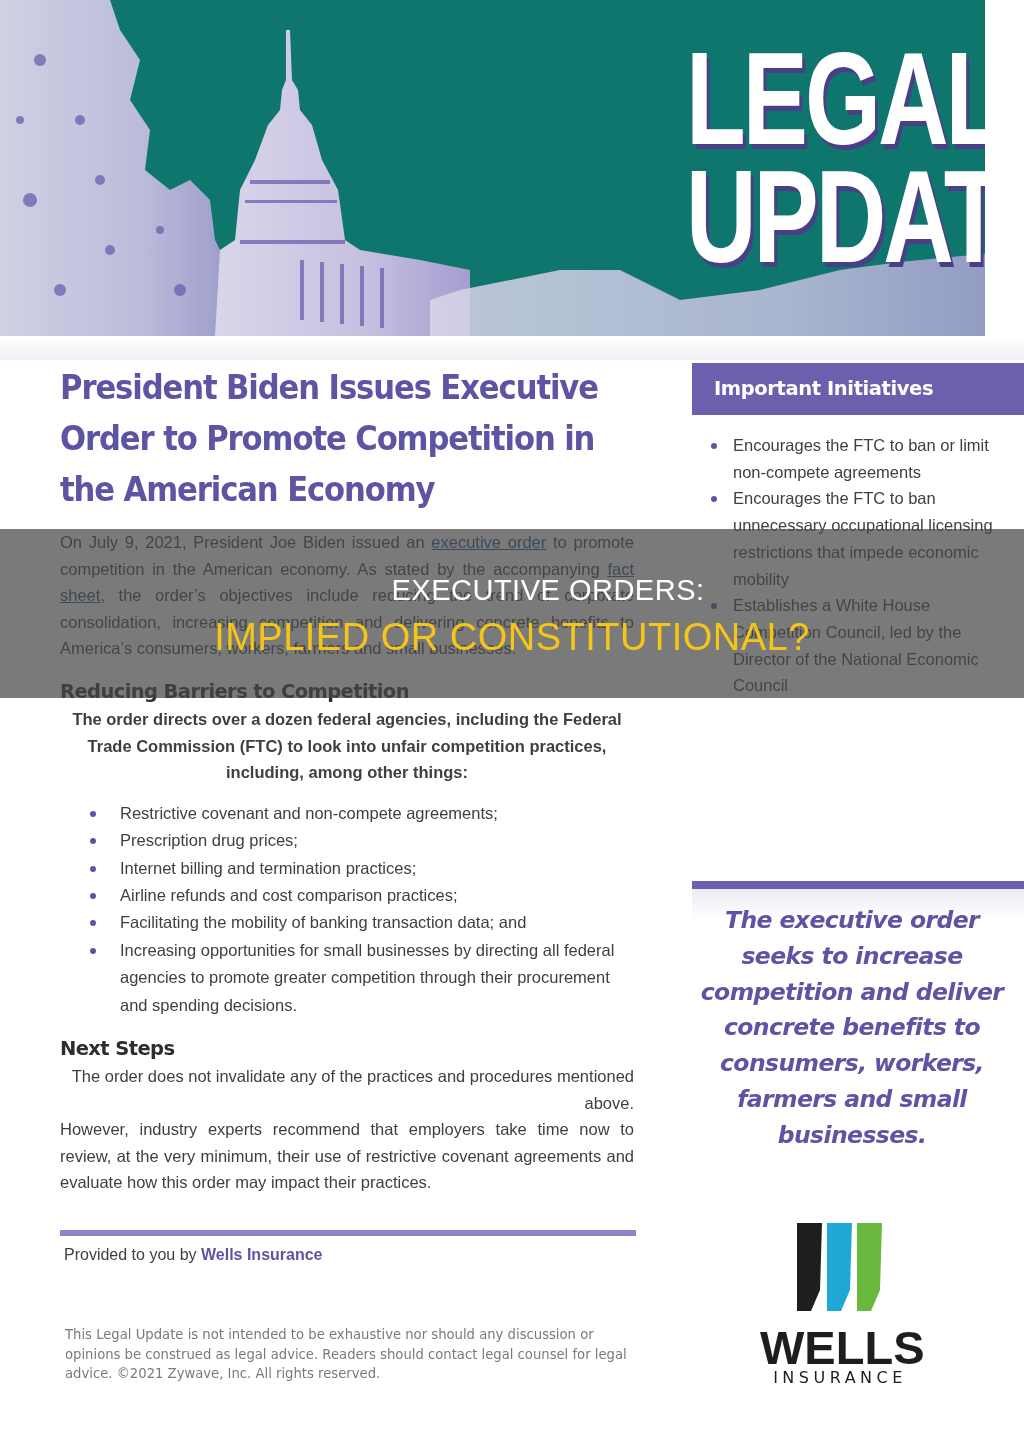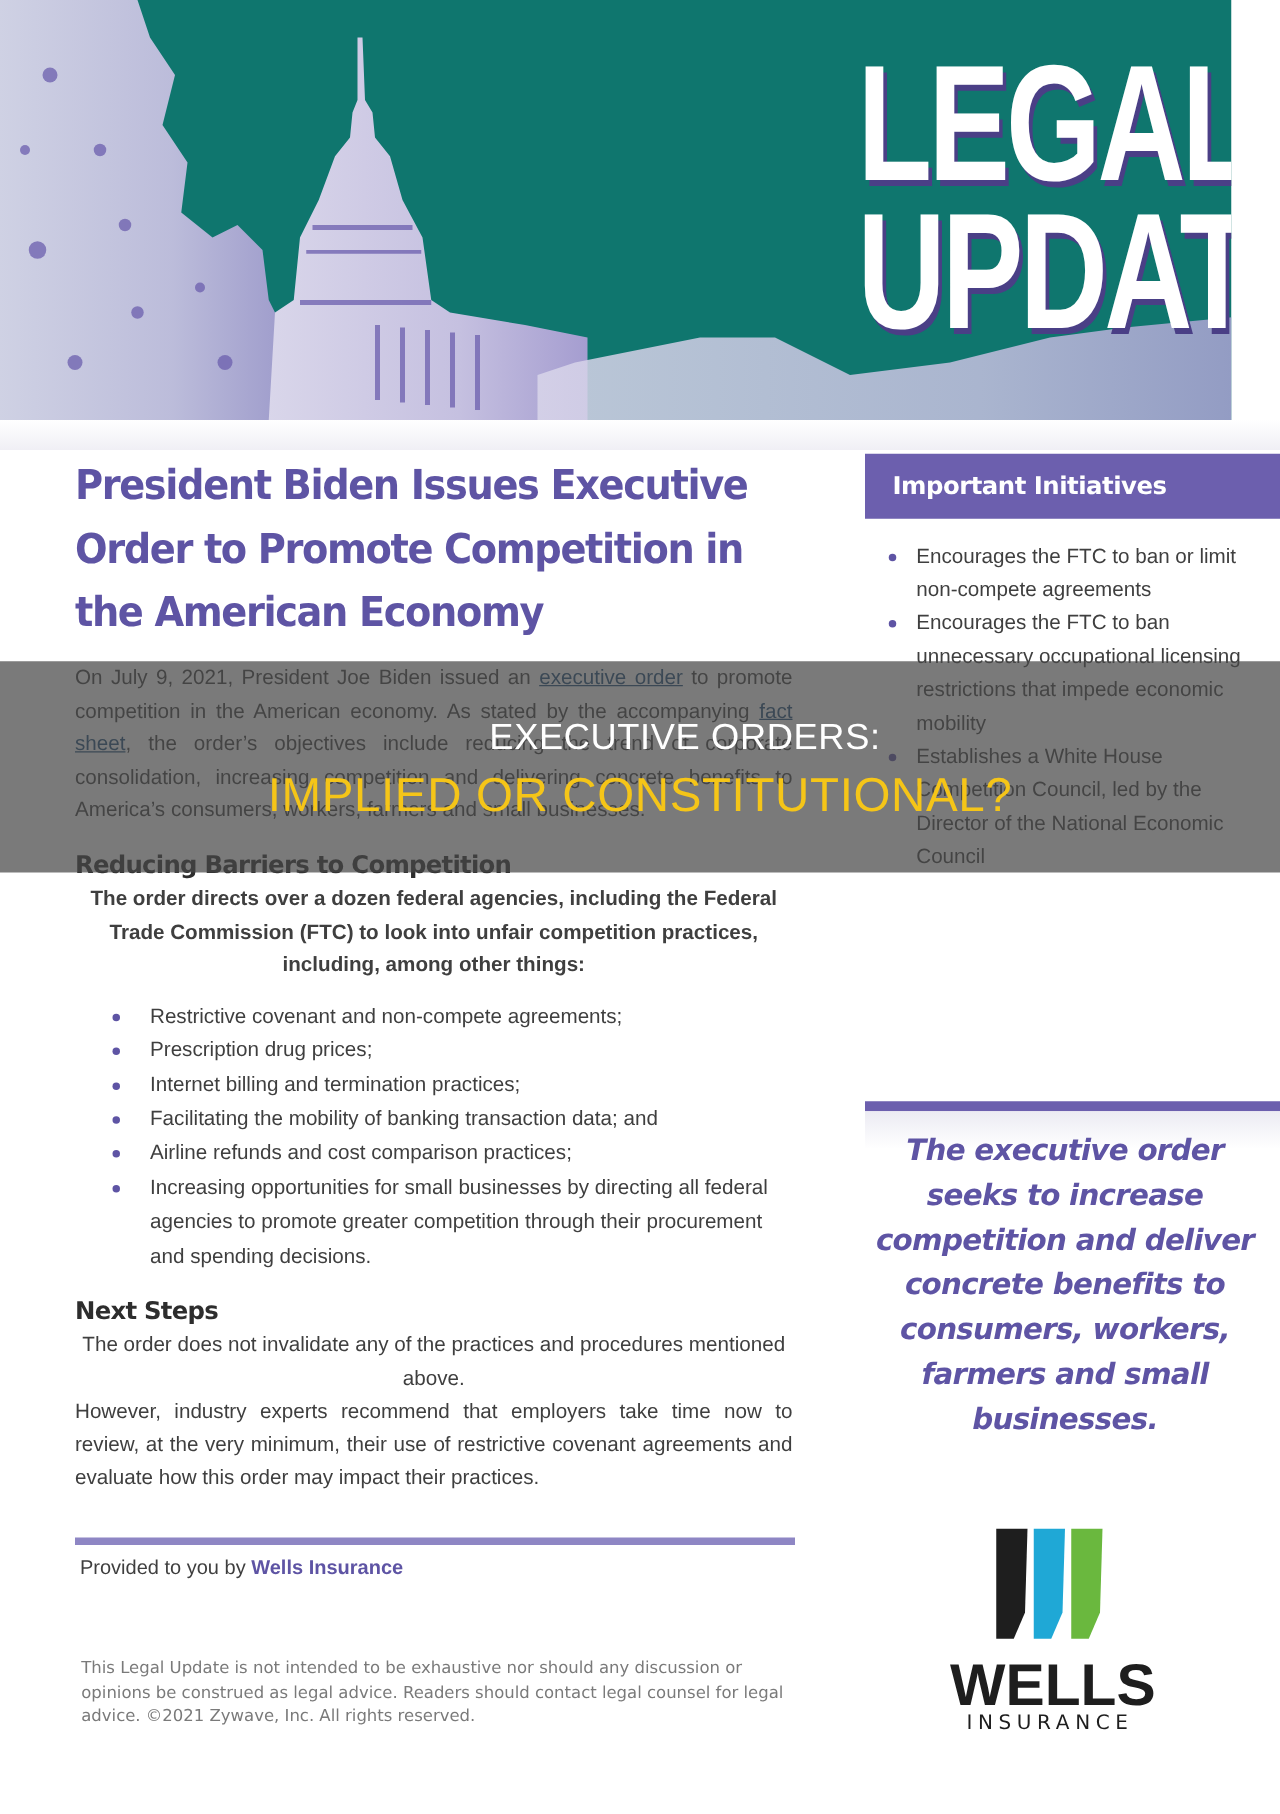--- a/index.html
+++ b/index.html
@@ -159,27 +159,27 @@
     <span>On July 9, 2021, President Joe Biden issued an </span><a href="#">executive order</a><span> to promote competition in the American economy. As stated by the accompanying </span><a href="#">fact sheet</a><span>, the order’s objectives include reducing the trend of corporate consolidation, increasing competition and delivering concrete benefits to America’s consumers, workers, farmers and small businesses.</span>
   </p>
 
   <h2 class="section-h" style="margin-top:16px;">Reducing Barriers to Competition</h2>
   <p class="para" style="text-align:center;font-weight:bold;">The order directs over a dozen federal agencies, including the Federal Trade Commission (FTC) to look into unfair competition practices, including, among other things:</p>
 
   <ul class="blist" style="margin-top:14px;">
     <li><span class="dot"></span><span>Restrictive covenant and non-compete agreements;</span></li>
     <li><span class="dot"></span><span>Prescription drug prices;</span></li>
     <li><span class="dot"></span><span>Internet billing and termination practices;</span></li>
+    <li><span class="dot"></span><span>Airline refunds and cost comparison practices;</span></li>
     <li><span class="dot"></span><span>Facilitating the mobility of banking transaction data; and</span></li>
-    <li><span class="dot"></span><span>Airline refunds and cost comparison practices;</span></li>
     <li><span class="dot"></span><span>Increasing opportunities for small businesses by directing all federal agencies to promote greater competition through their procurement and spending decisions.</span></li>
   </ul>
 
   <h2 class="section-h" style="margin-top:16px;">Next Steps</h2>
-  <p class="para" style="text-align:center;">The order does not invalidate any of the practices and procedures mentioned above.</p>
+  <p class="para" style="text-align:right;">The order does not invalidate any of the practices and procedures mentioned above.</p>
   <p class="para" style="">However, industry experts recommend that employers take time now to review, at the very minimum, their use of restrictive covenant agreements and evaluate how this order may impact their practices.</p>
 </div>
 
 <div class="rule"></div>
 <div class="provided">
   <span>Provided to you by </span><b>Wells Insurance</b>
 </div>
 <p class="disclaimer">This Legal Update is not intended to be exhaustive nor should any discussion or opinions be construed as legal advice. Readers should contact legal counsel for legal advice. ©2021 Zywave, Inc. All rights reserved.</p>
 
 <div class="side-head">Important Initiatives</div>

